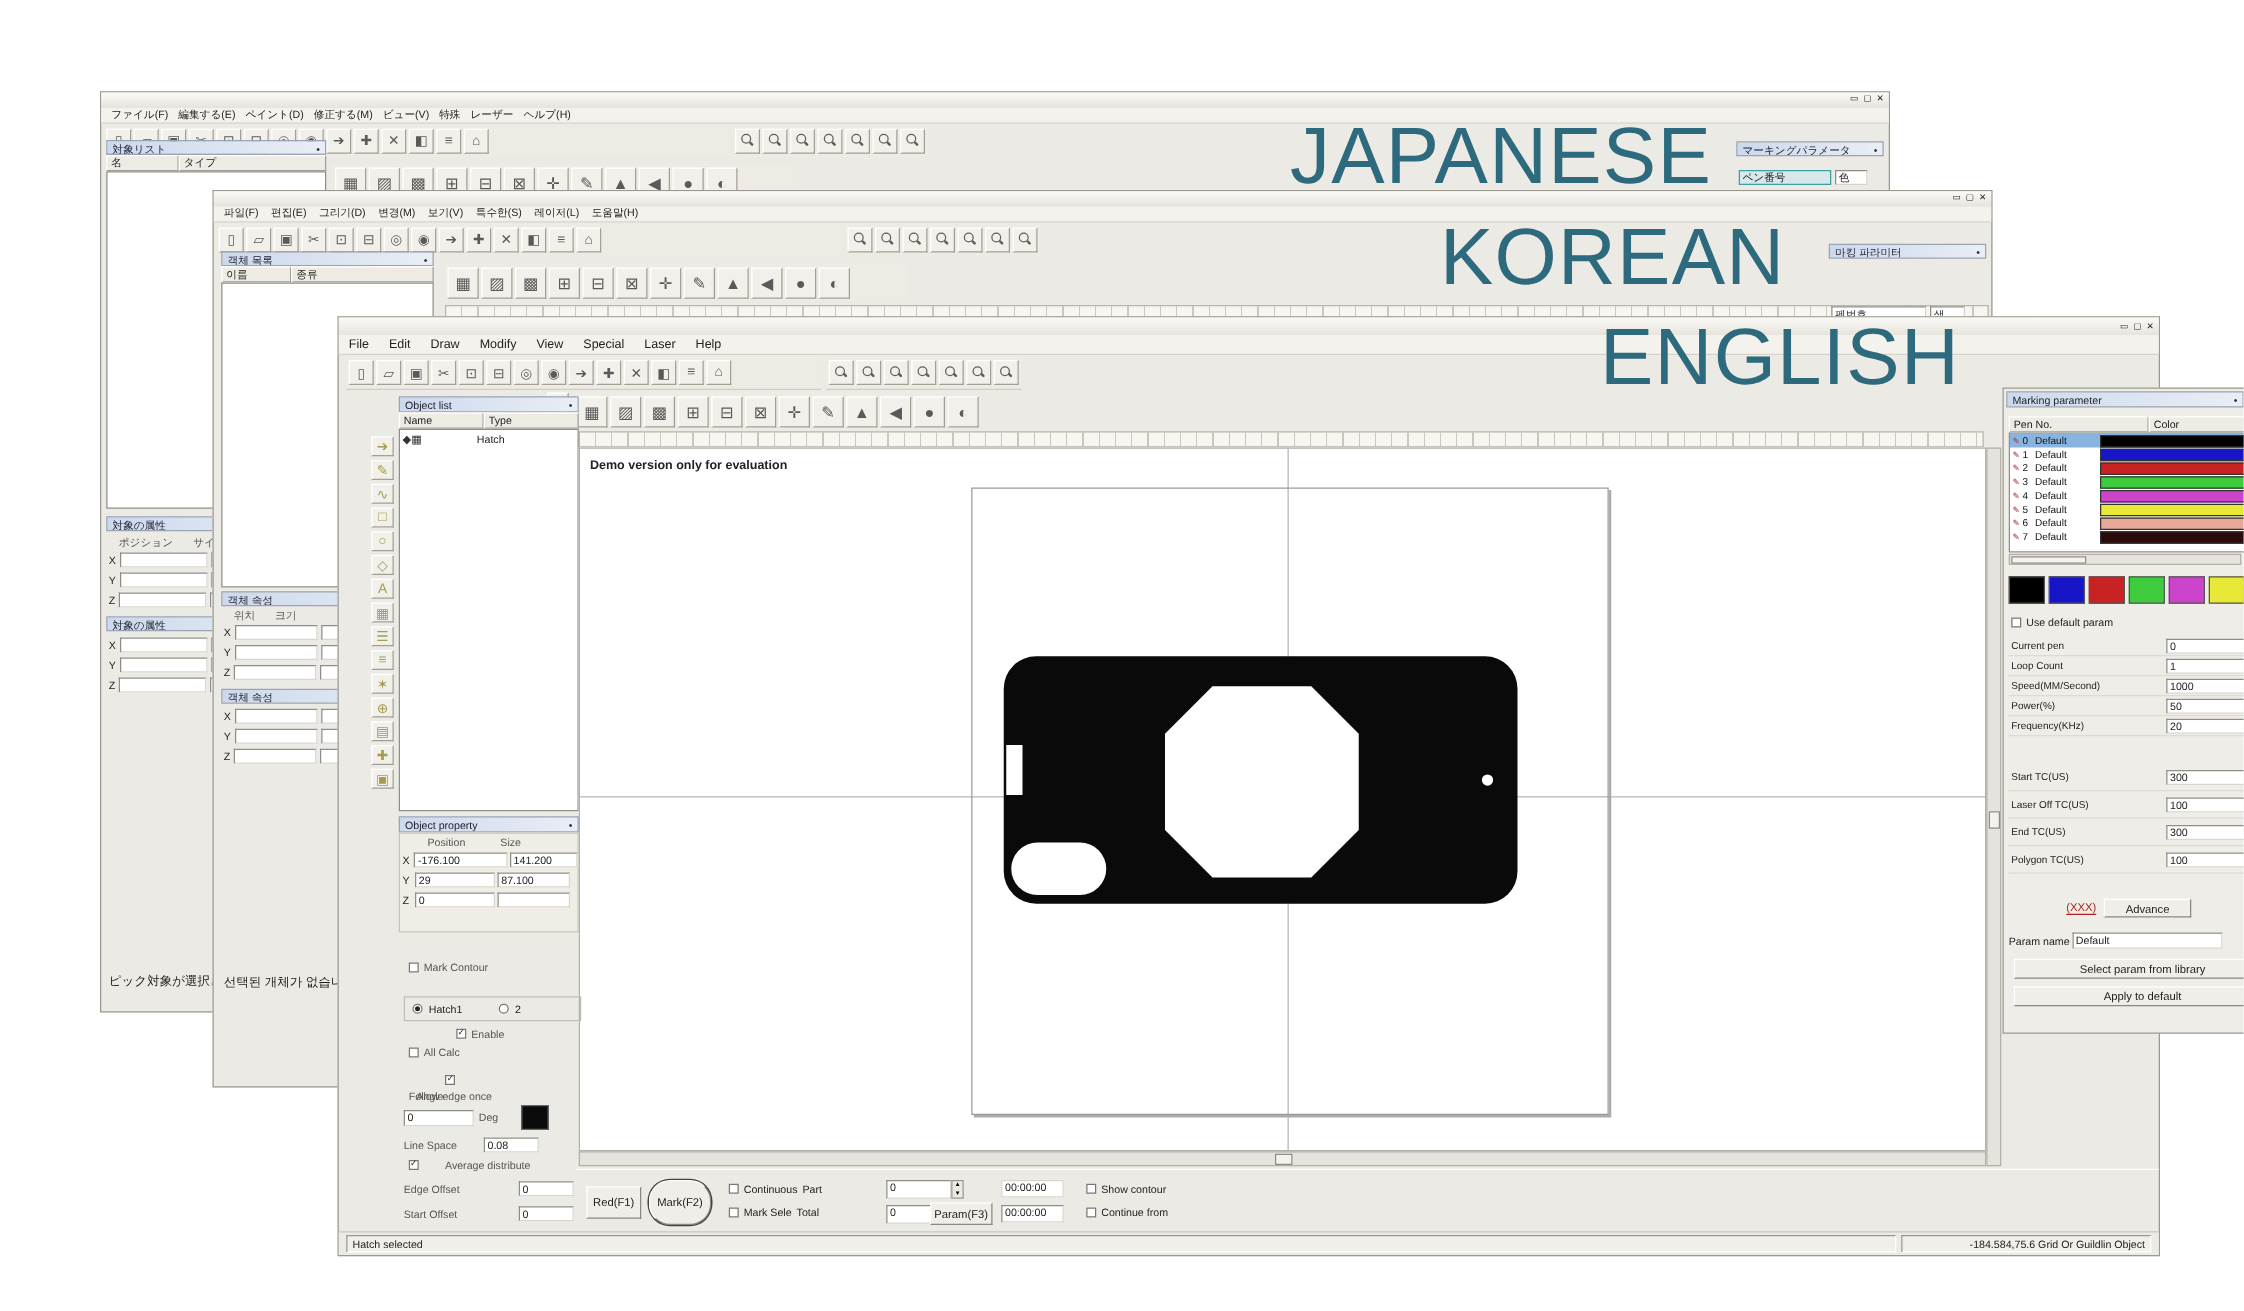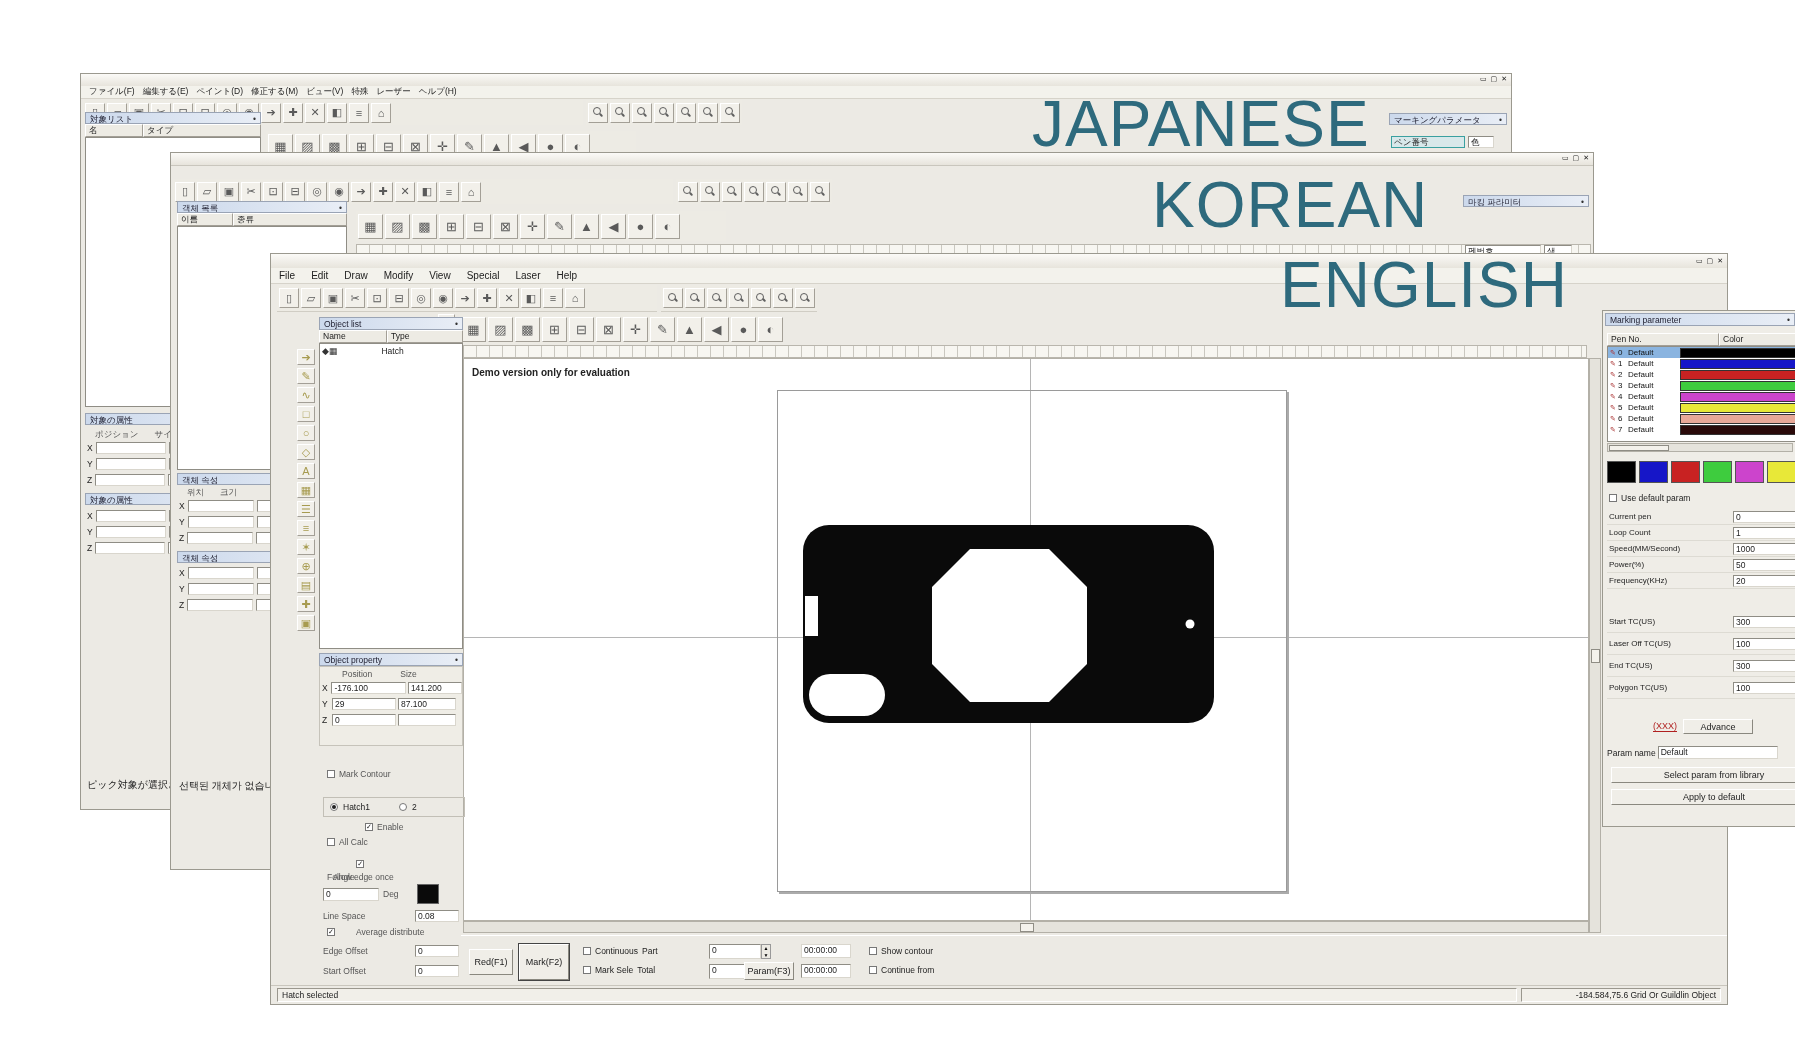--- a/index.html
+++ b/index.html
@@ -33,21 +33,21 @@
   .lbl{font-size:8.5px;color:#222;white-space:nowrap;}
   .dim{color:#555;}
   .cb{display:inline-block;width:8px;height:8px;background:#fff;border:1px solid #777;
       box-sizing:border-box;vertical-align:middle;flex:0 0 auto;}
   .cb.on::after{content:"✓";font-size:7px;line-height:6px;display:block;color:#222;}
   .radio{display:inline-block;width:8px;height:8px;background:#fff;border:1px solid #777;border-radius:50%;
          box-sizing:border-box;vertical-align:middle;flex:0 0 auto;}
   .radio.on::after{content:"";display:block;width:4px;height:4px;margin:1px;background:#222;border-radius:50%;}
   .btn{background:#f0eee8;border:1px solid;border-color:#fff #8a887f #8a887f #fff;font-size:9px;color:#222;
        display:flex;align-items:center;justify-content:center;box-sizing:border-box;overflow:hidden;white-space:nowrap;}
-  .btn.def{box-shadow:0 0 0 1px #444;}
+  .btn.def{box-shadow:0 0 0 1px #444;border-radius:17px;}
   .mag{position:relative;width:11px;height:11px;}
   .mag::before{content:"";position:absolute;left:0;top:0;width:6px;height:6px;border:1.5px solid #5f5f5f;border-radius:50%;}
   .mag::after{content:"";position:absolute;left:6.5px;top:6.5px;width:4px;height:2px;background:#5f5f5f;
               transform:rotate(45deg);border-radius:1px;}
   .wm{position:absolute;font-size:64px;font-weight:500;letter-spacing:1px;color:#2e6a7d;line-height:1;z-index:40;}
   .rowflex{position:absolute;display:flex;align-items:center;gap:3px;}
   .penrow{display:flex;align-items:center;height:11px;font-size:8px;color:#111;padding-left:2px;}
   .penrow.sel{background:#8ab4e0;}
   .penmark{color:#a33;font-size:7px;width:8px;flex:0 0 auto;}
   .pennum{width:10px;flex:0 0 auto;}
@@ -201,20 +201,30 @@
     <div class="rowflex" style="left:1310px;top:62px;">
       <span class="inp" style="width:74px;height:12px;background:#d8e8ea;border-color:#3aa0a0;">ペン番号</span>
       <span class="inp" style="width:26px;height:12px;">色</span>
     </div>
   </div>
 
   <div class="win" style="left:170px;top:152px;width:1424px;height:718px;z-index:2;">
     <div class="titlebar">
       <span class="ctl">▭ ▢ ✕</span>
     </div>
+    <div class="menubar" style="left:0;top:12px;right:0;height:13px;font-size:8.5px;gap:10px;">
+        <span class="mi">파일(F)</span>
+        <span class="mi">편집(E)</span>
+        <span class="mi">그리기(D)</span>
+        <span class="mi">변경(M)</span>
+        <span class="mi">보기(V)</span>
+        <span class="mi">특수한(S)</span>
+        <span class="mi">레이저(L)</span>
+        <span class="mi">도움말(H)</span>
+      </div>
     <div class="toolbar" style="left:2px;top:26px;height:25px;width:500px;">
         <span class="tbtn">▯</span>
         <span class="tbtn">▱</span>
         <span class="tbtn">▣</span>
         <span class="tbtn">✂</span>
         <span class="tbtn">⊡</span>
         <span class="tbtn">⊟</span>
         <span class="tbtn">◎</span>
         <span class="tbtn">◉</span>
         <span class="tbtn">➔</span>
@@ -502,21 +512,21 @@
         <span class="lbl dim">Follow edge once</span>
       </div>
       <div class="rowflex" style="left:14px;top:120px;">
         <span class="lbl dim">Angle</span>
       </div>
       <div class="rowflex" style="left:4px;top:132px;gap:4px;">
         <span class="inp" style="width:56px;height:13px;">0</span>
         <span class="lbl dim">Deg</span>
         <span style="width:20px;height:18px;background:#0a0a0a;border:1px solid #666;margin-left:14px;"></span>
       </div>
-      <div class="rowflex" style="left:4px;top:158px;justify-content:space-between;width:136px;">
+      <div class="rowflex" style="left:4px;top:158px;justify-content:space-between;width:108px;">
         <span class="lbl dim">Line Space</span>
         <span class="inp" style="width:44px;height:12px;">0.08</span>
       </div>
       <div class="rowflex" style="left:8px;top:175px;gap:21px;">
         <span class="cb on"></span>
         <span class="lbl dim">Average distribute</span>
       </div>
       <div class="rowflex" style="left:4px;top:193px;justify-content:space-between;width:136px;">
         <span class="lbl dim">Edge Offset</span>
         <span class="inp" style="width:44px;height:12px;">0</span>

